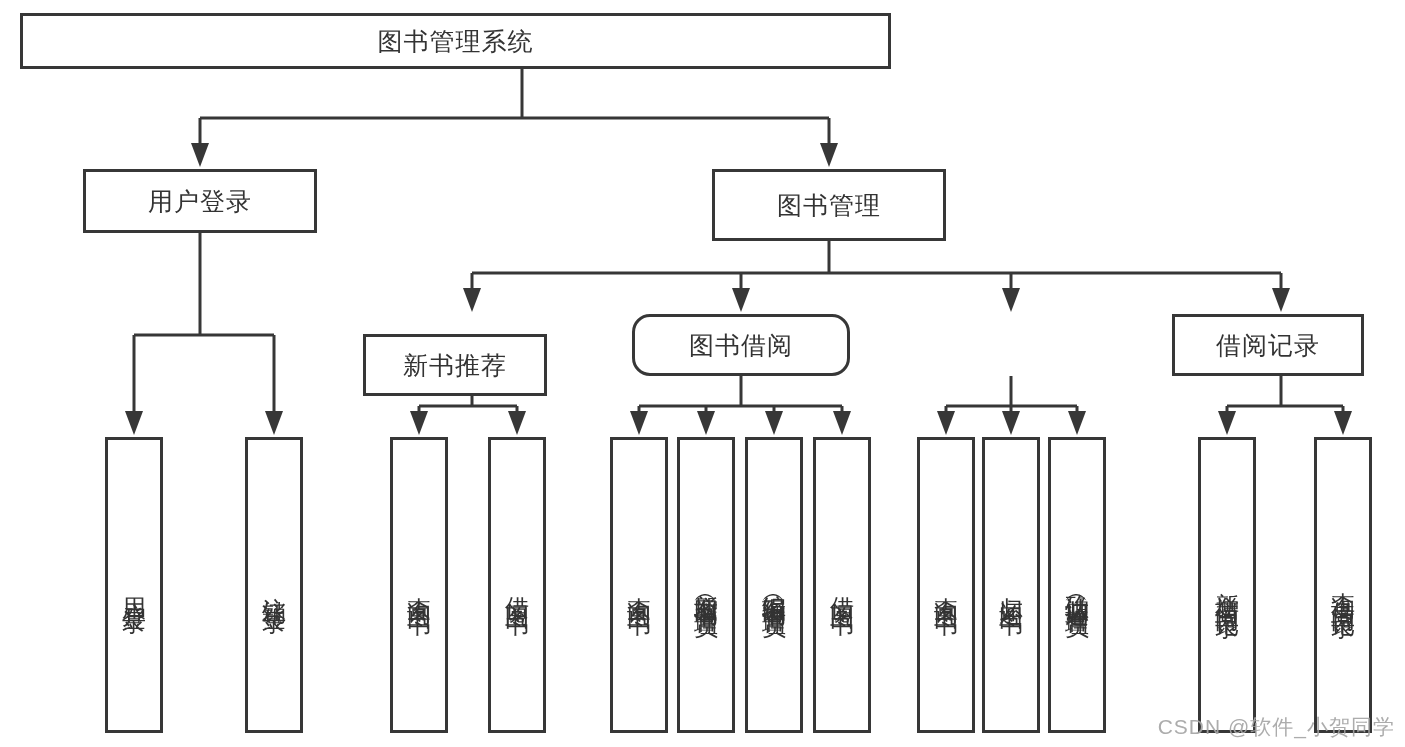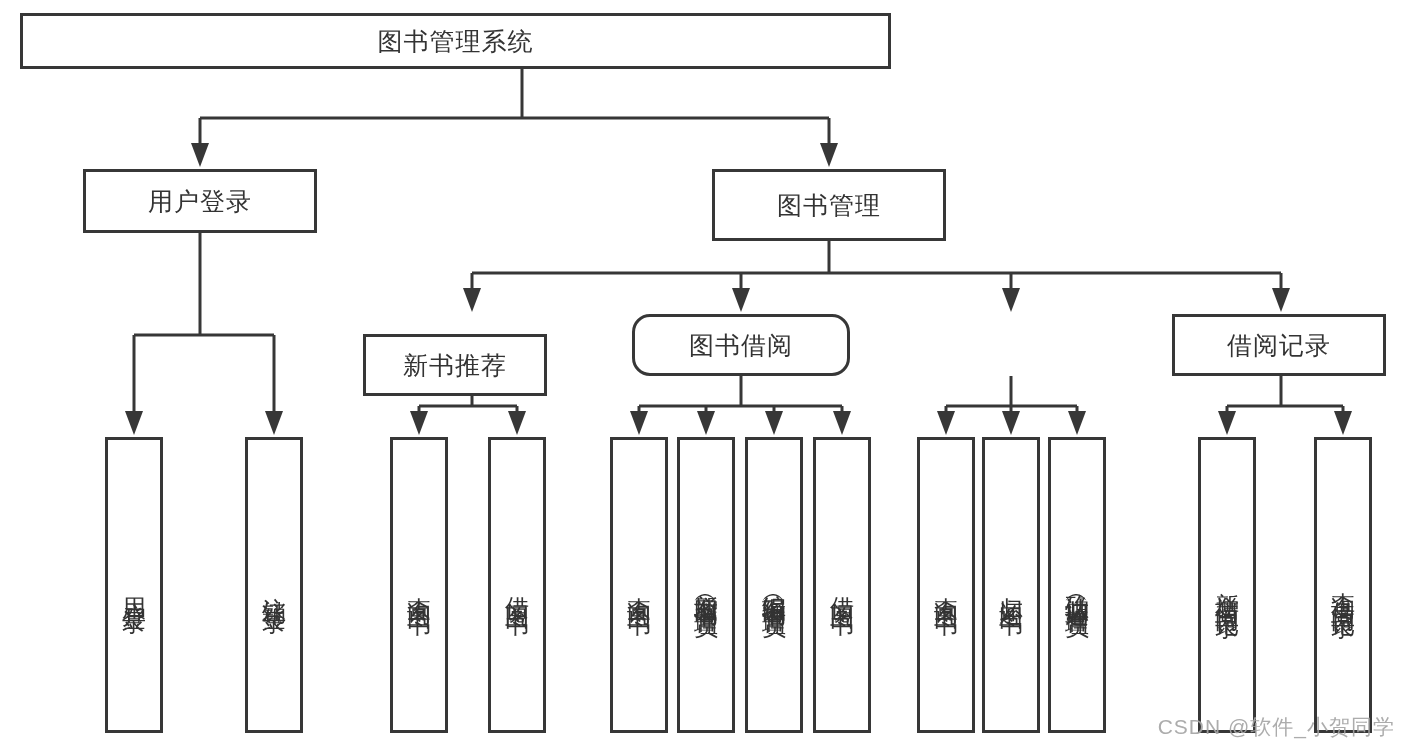--- a/index.html
+++ b/index.html
@@ -120,21 +120,21 @@
     </g>
   </svg>
 
   <div class="node h-node" style="left:20px; top:13px; width:871px; height:56px;">图书管理系统</div>
 
   <div class="node h-node" style="left:83px; top:169px; width:234px; height:64px;">用户登录</div>
   <div class="node h-node" style="left:712px; top:169px; width:234px; height:72px;">图书管理</div>
 
   <div class="node h-node" style="left:363px; top:314px; width:184px; height:62px;margin-top:20px;">新书推荐</div>
   <div class="node h-node" style="left:632px; top:314px; width:218px; height:62px;border-radius:18px;">图书借阅</div>
-  <div class="node h-node" style="left:1172px; top:314px; width:214px; height:62px;">借阅记录</div>
+  <div class="node h-node" style="left:1172px; top:314px; width:192px; height:62px;">借阅记录</div>
 
   <div class="node v-node" style="left:105px; top:437px; width:58px; height:296px;">用户登录</div>
   <div class="node v-node" style="left:245px; top:437px; width:58px; height:296px;">注销登录</div>
 
   <div class="node v-node" style="left:390px; top:437px; width:58px; height:296px;">查询图书</div>
   <div class="node v-node" style="left:488px; top:437px; width:58px; height:296px;">借阅图书</div>
 
   <div class="node v-node" style="left:610px; top:437px; width:58px; height:296px;">查询图书</div>
   <div class="node v-node long" style="left:677px; top:437px; width:58px; height:296px;">新增图书（管理员）</div>
   <div class="node v-node long" style="left:745px; top:437px; width:58px; height:296px;">编辑图书（管理员）</div>

